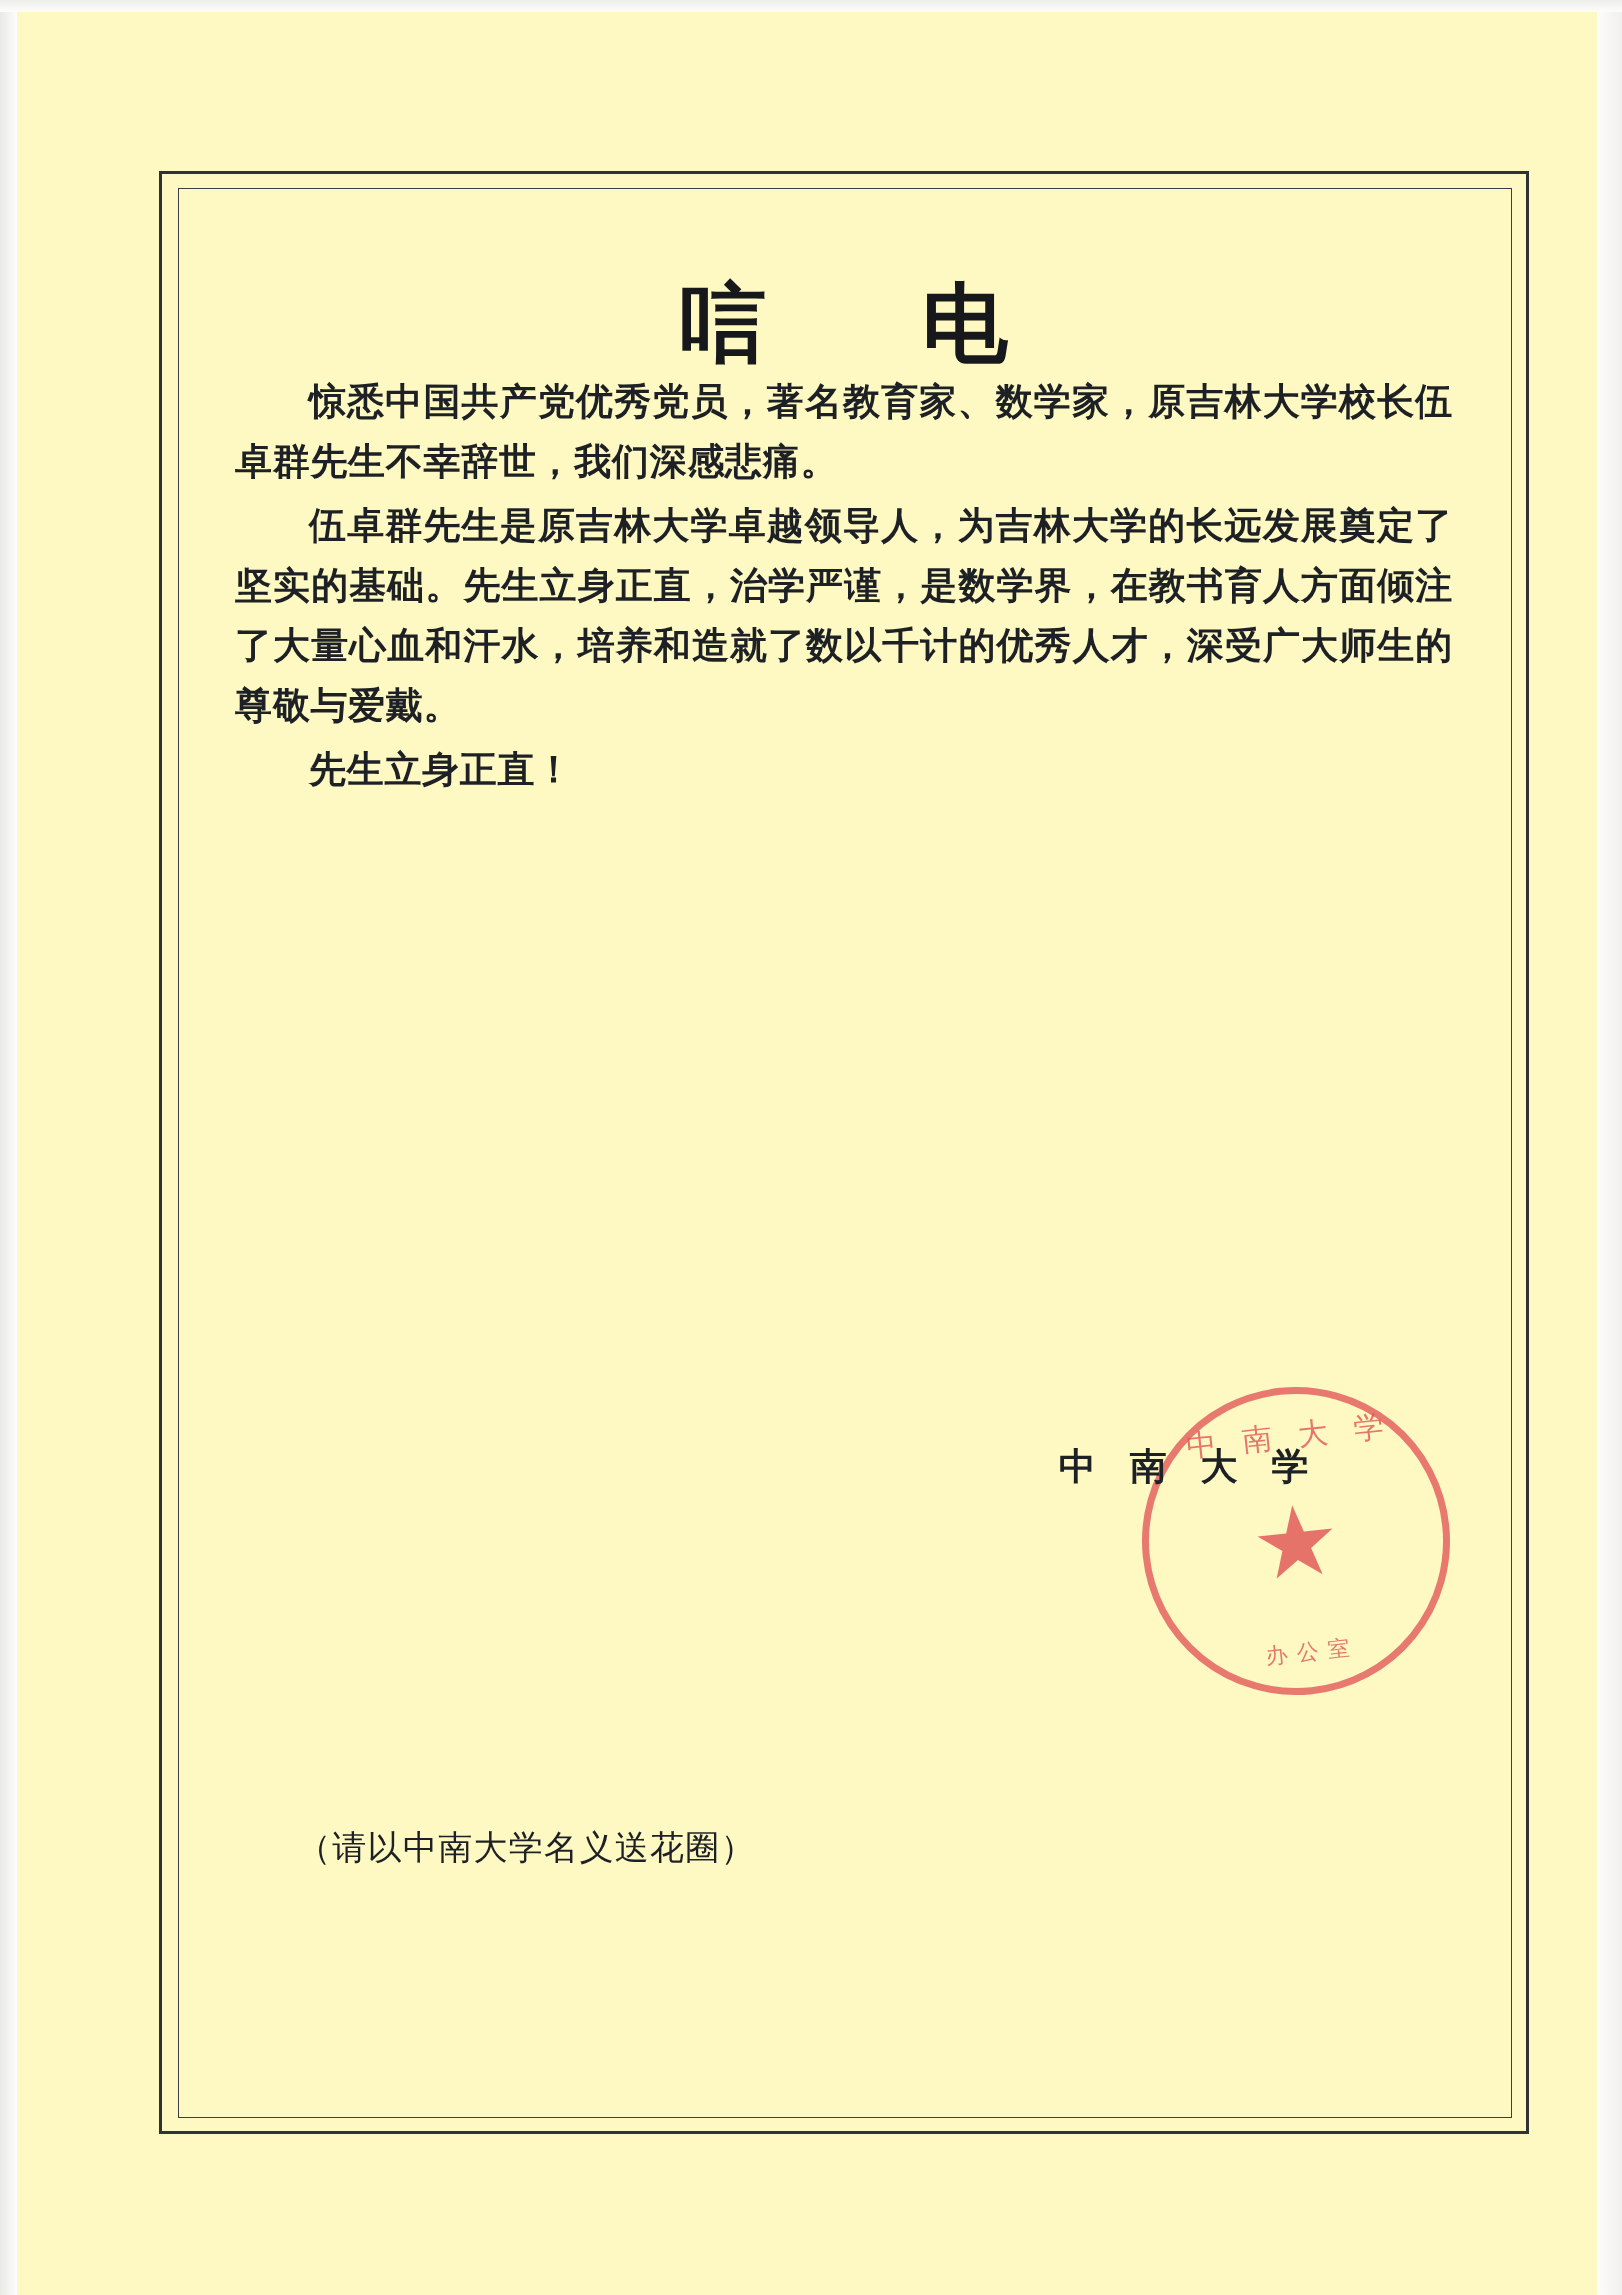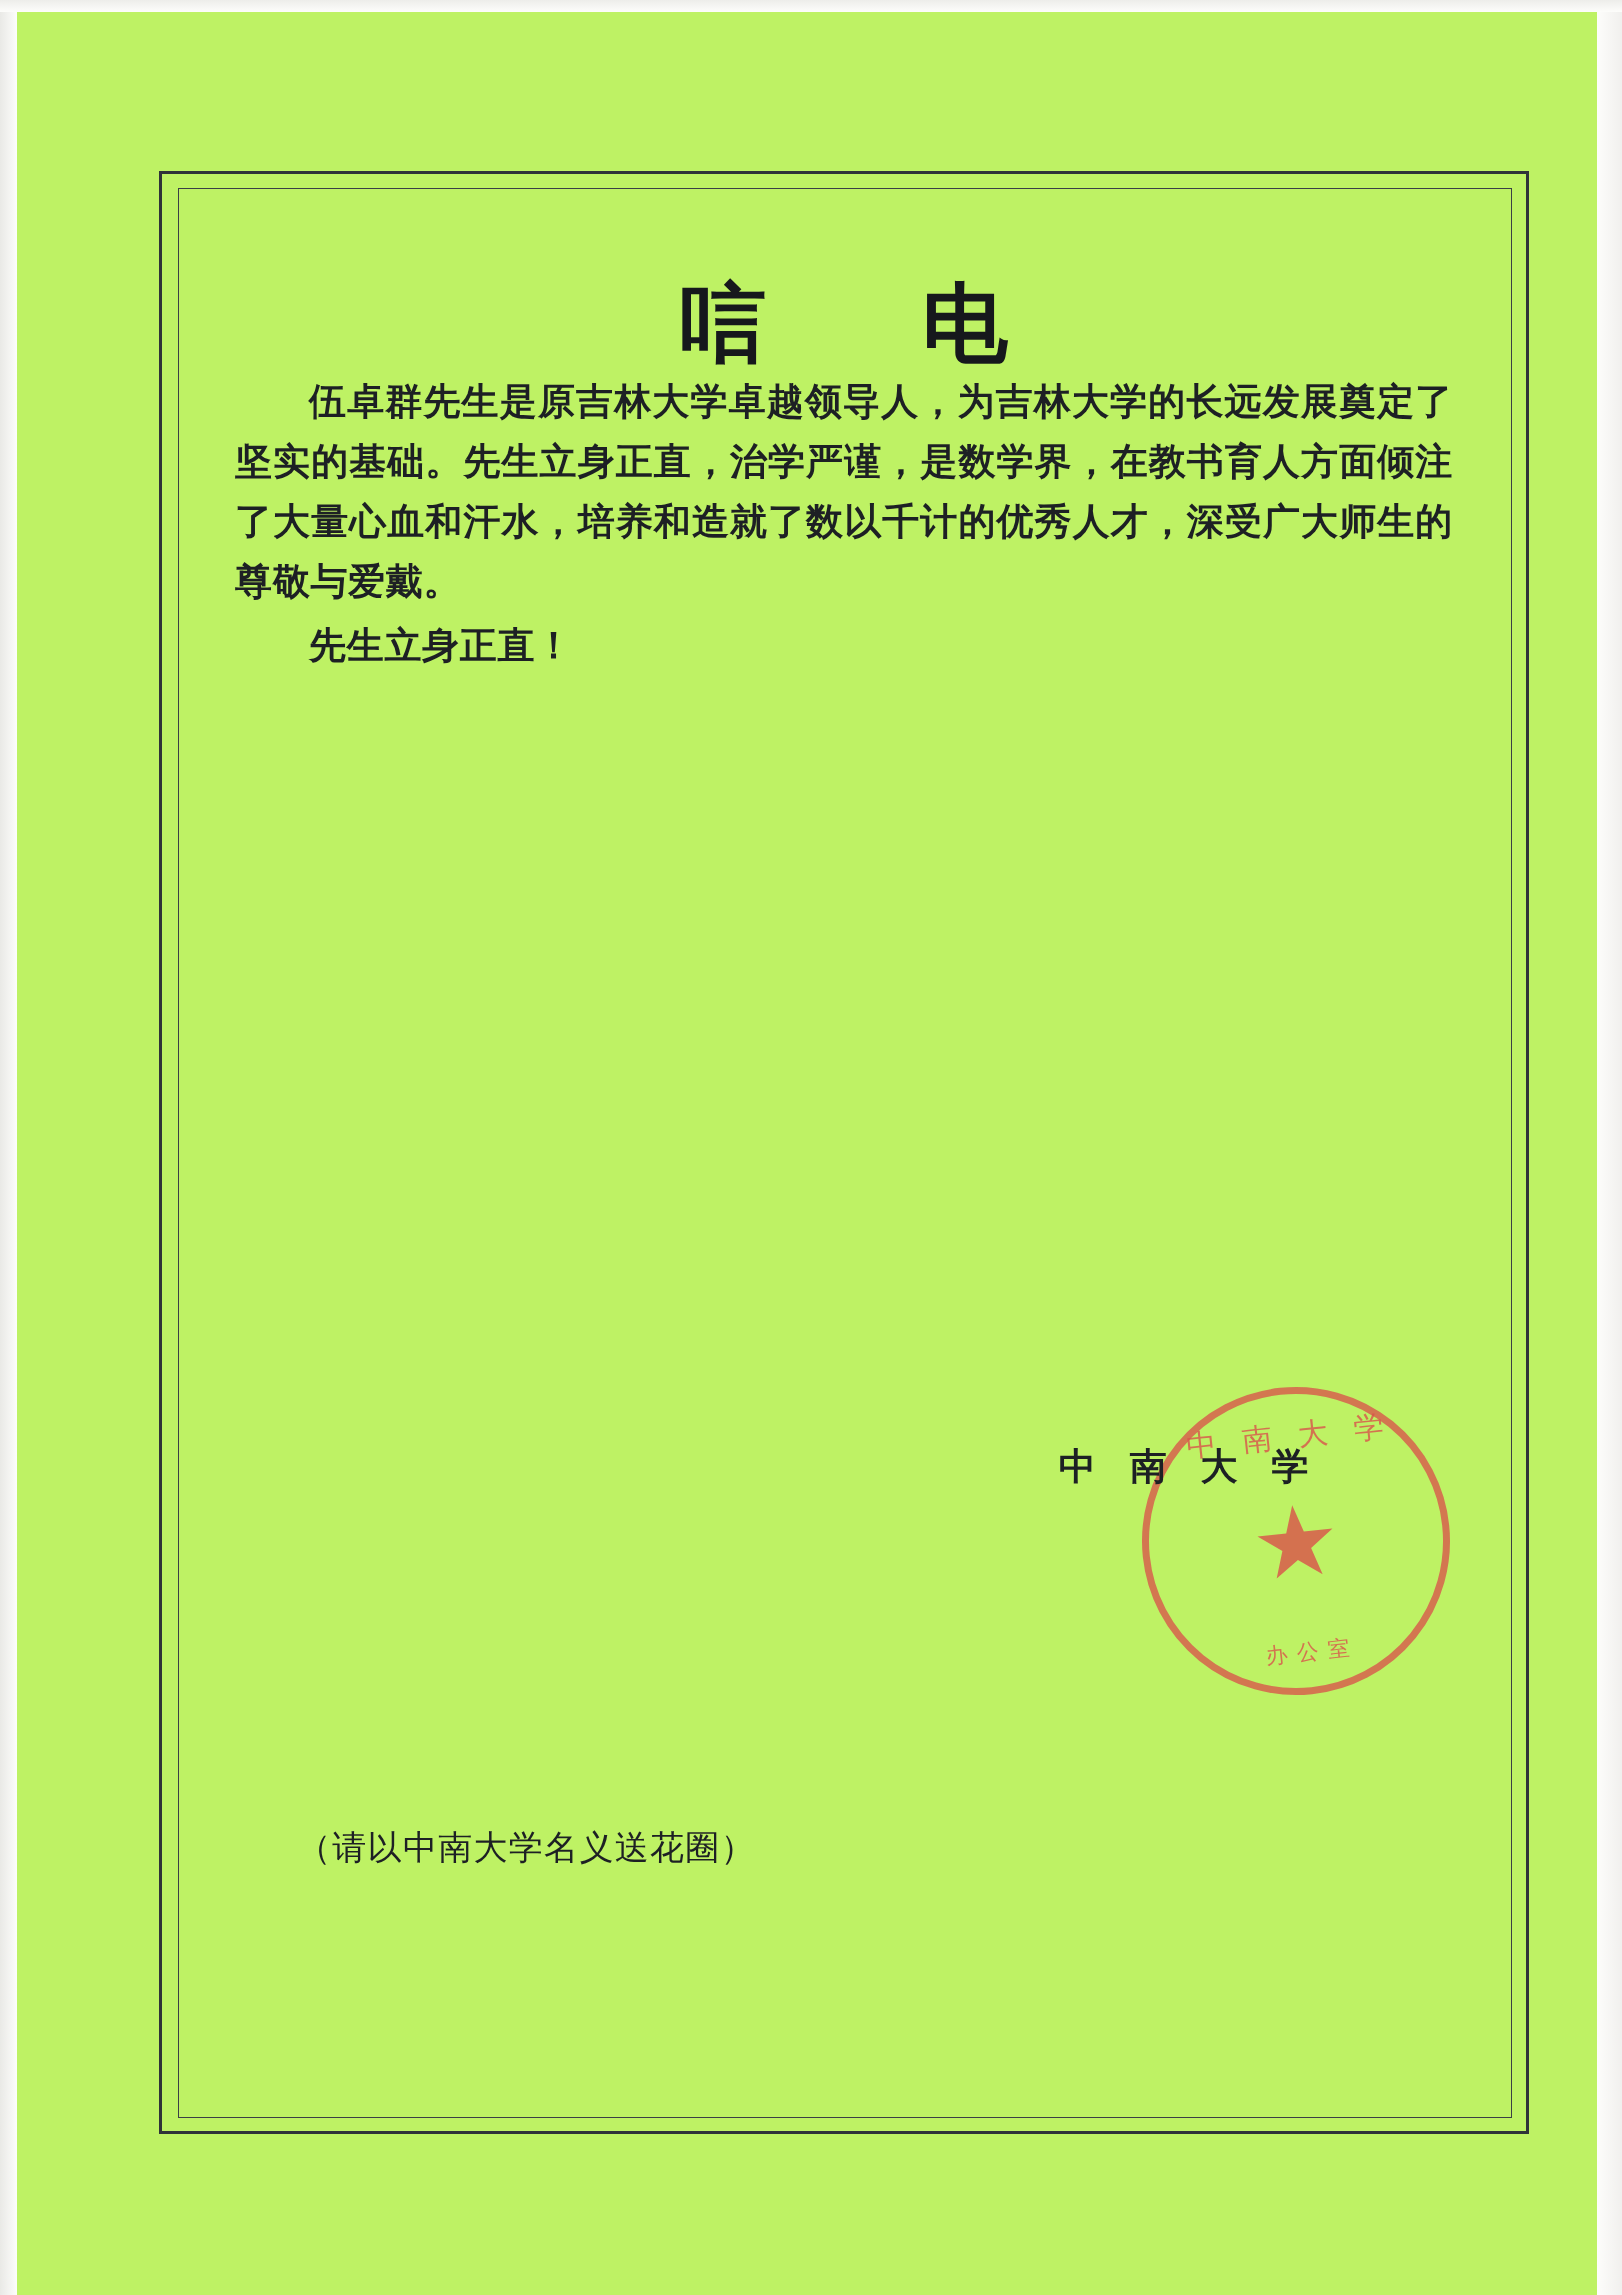--- a/index.html
+++ b/index.html
@@ -12,21 +12,21 @@
     height: 2295px;
     font-family: "Liberation Sans", sans-serif;
     position: relative;
     overflow: hidden;
   }
 
   
   .page {
     position: absolute;
     inset: 0;
-    background: #bef264;
+    background: #fef9c3;
   }
   .scan-edge-left {
     position: absolute;
     left: 0; top: 0; bottom: 0;
     width: 17px;
     background: linear-gradient(to right, #e9e9e6, #fdfdfb);
   }
   .scan-edge-right {
     position: absolute;
     right: 0; top: 0; bottom: 0;
@@ -192,20 +192,21 @@
   <div class="scan-edge-top"></div>
 
   <div class="frame-outer"></div>
   <div class="frame-inner"></div>
 
   <div class="content">
 
     <h1 class="title">唁 电</h1>
 
 
+    <p class="body-text para">惊悉中国共产党优秀党员，著名教育家、数学家，原吉林大学校长伍卓群先生不幸辞世，我们深感悲痛。</p>
     <p class="body-text para">伍卓群先生是原吉林大学卓越领导人，为吉林大学的长远发展奠定了坚实的基础。先生立身正直，治学严谨，是数学界，在教书育人方面倾注了大量心血和汗水，培养和造就了数以千计的优秀人才，深受广大师生的尊敬与爱戴。</p>
     <p class="body-text para">先生立身正直！</p>
 
     <div class="seal">
       <div class="seal-top-text">中南大学</div>
       <div class="seal-star">★</div>
       <div class="seal-bottom-text">办公室</div>
     </div>
 
     <div class="signature">

